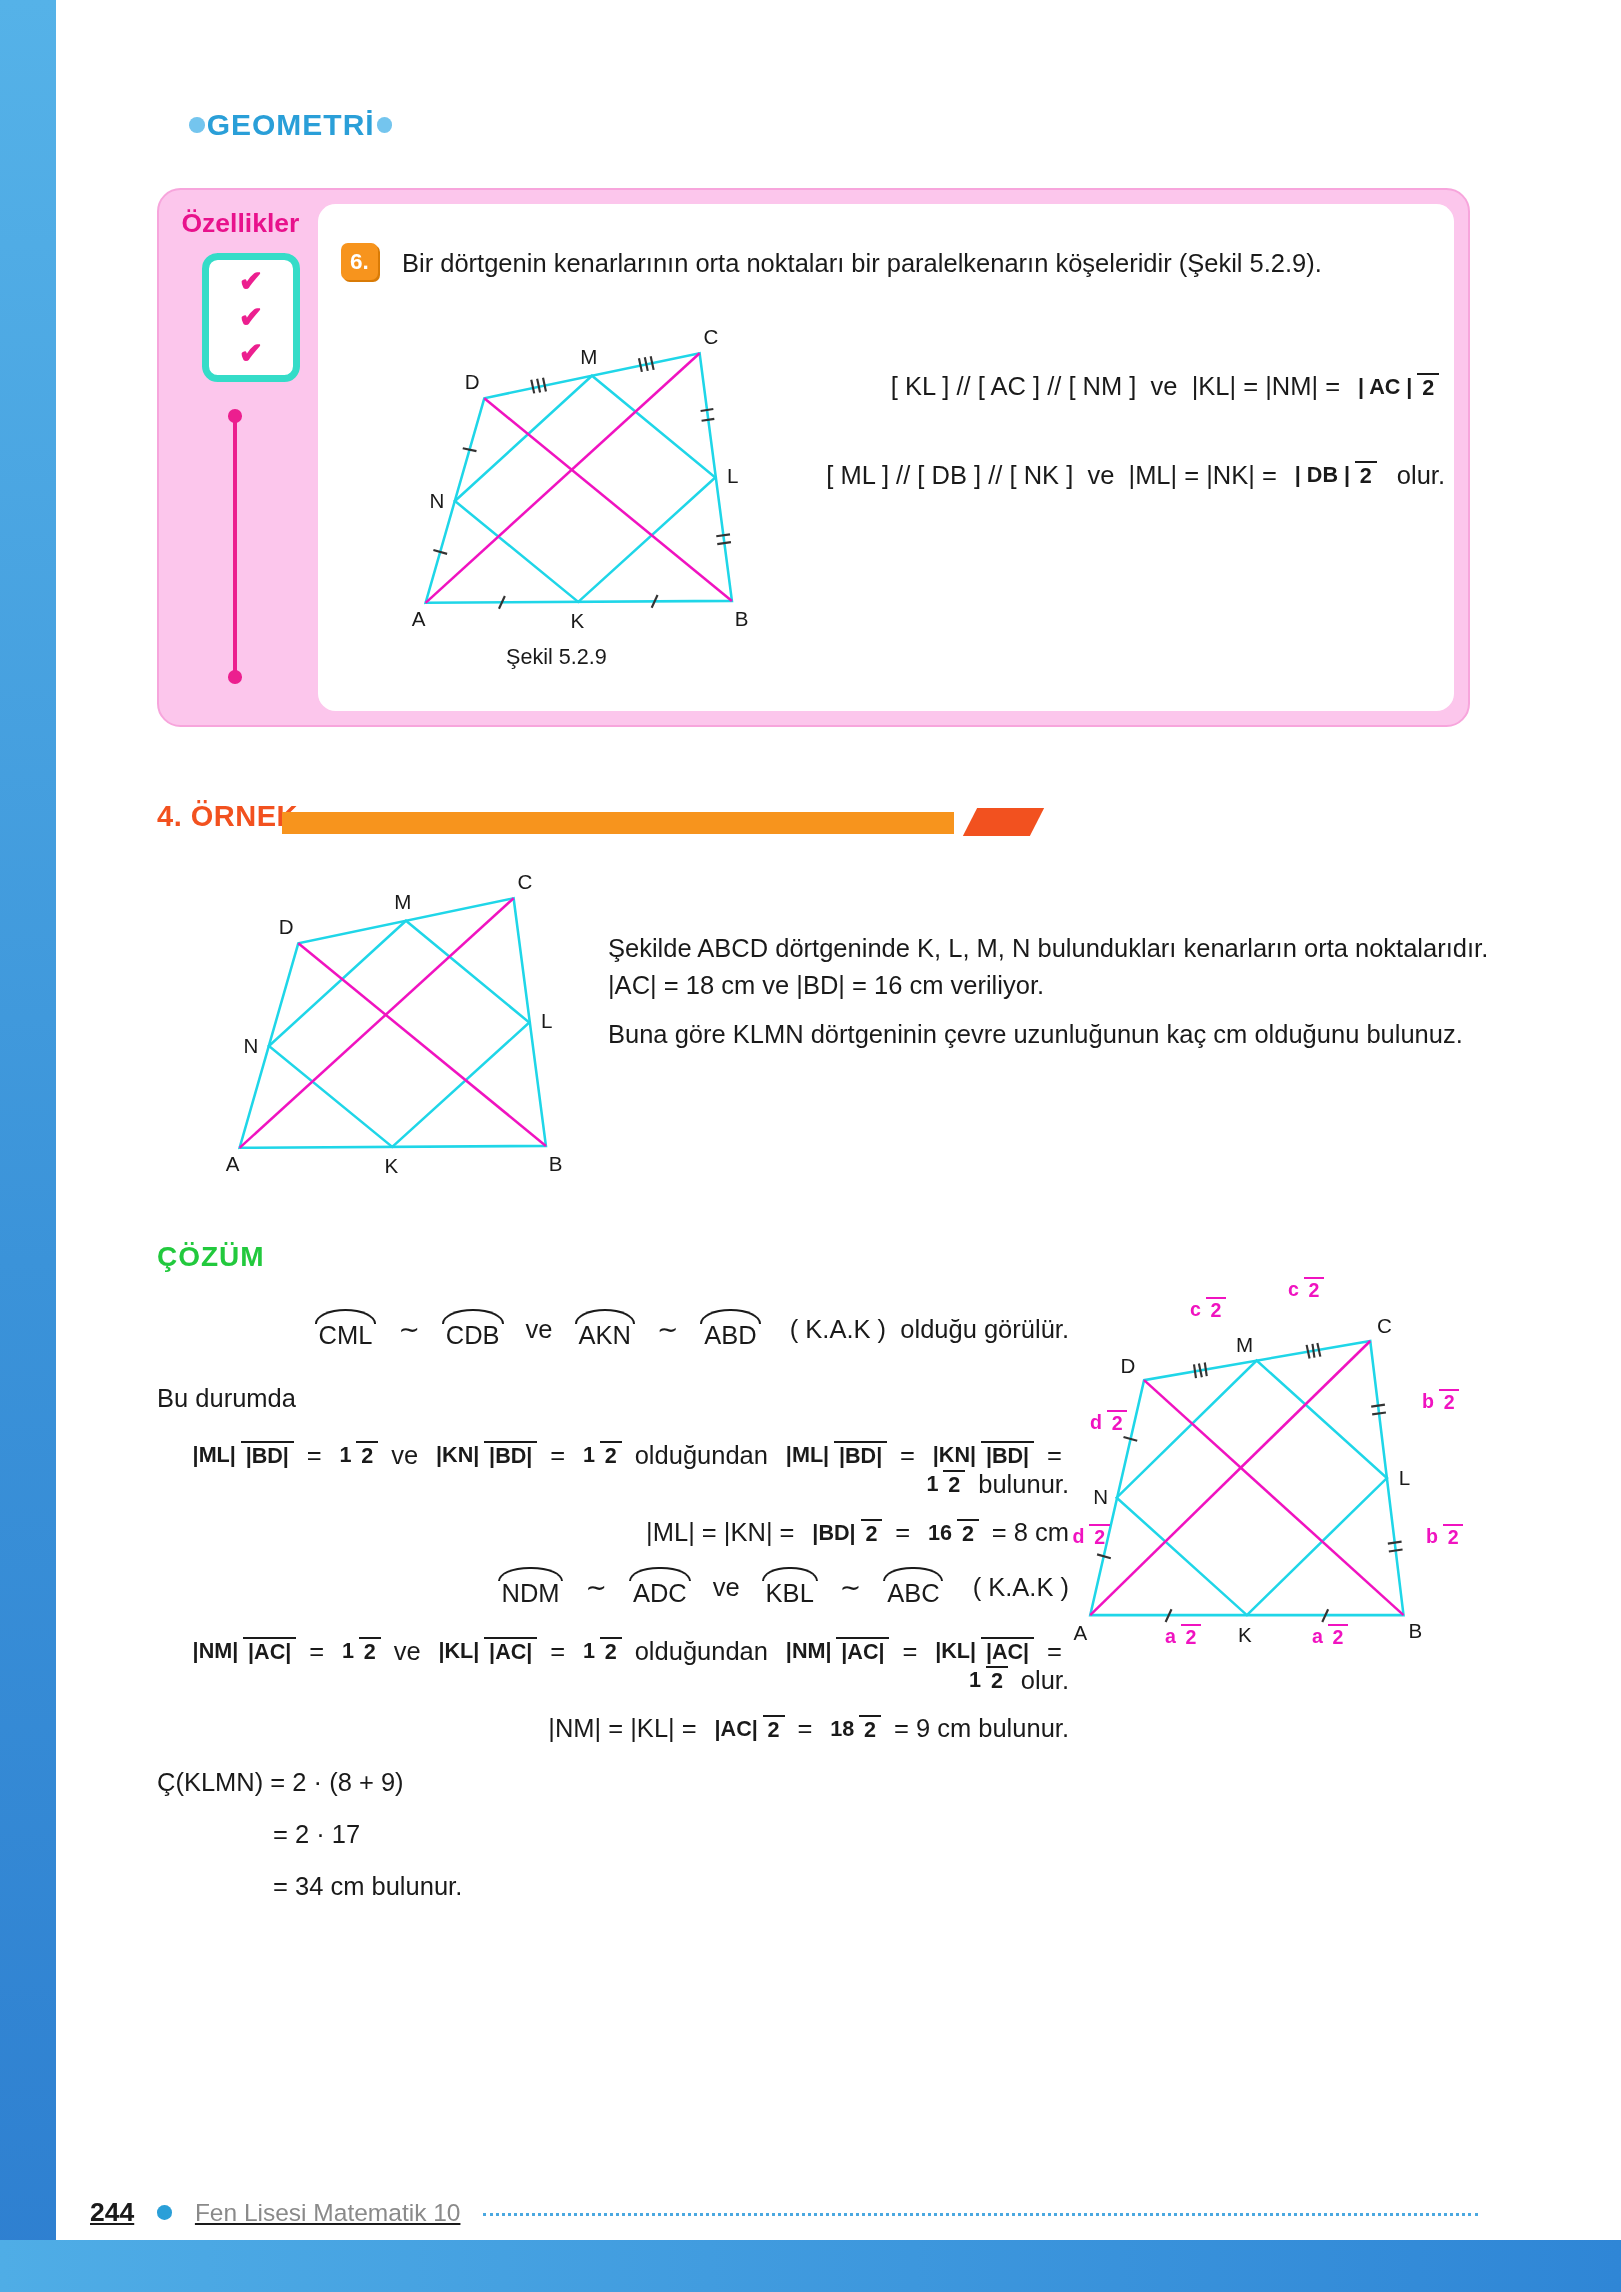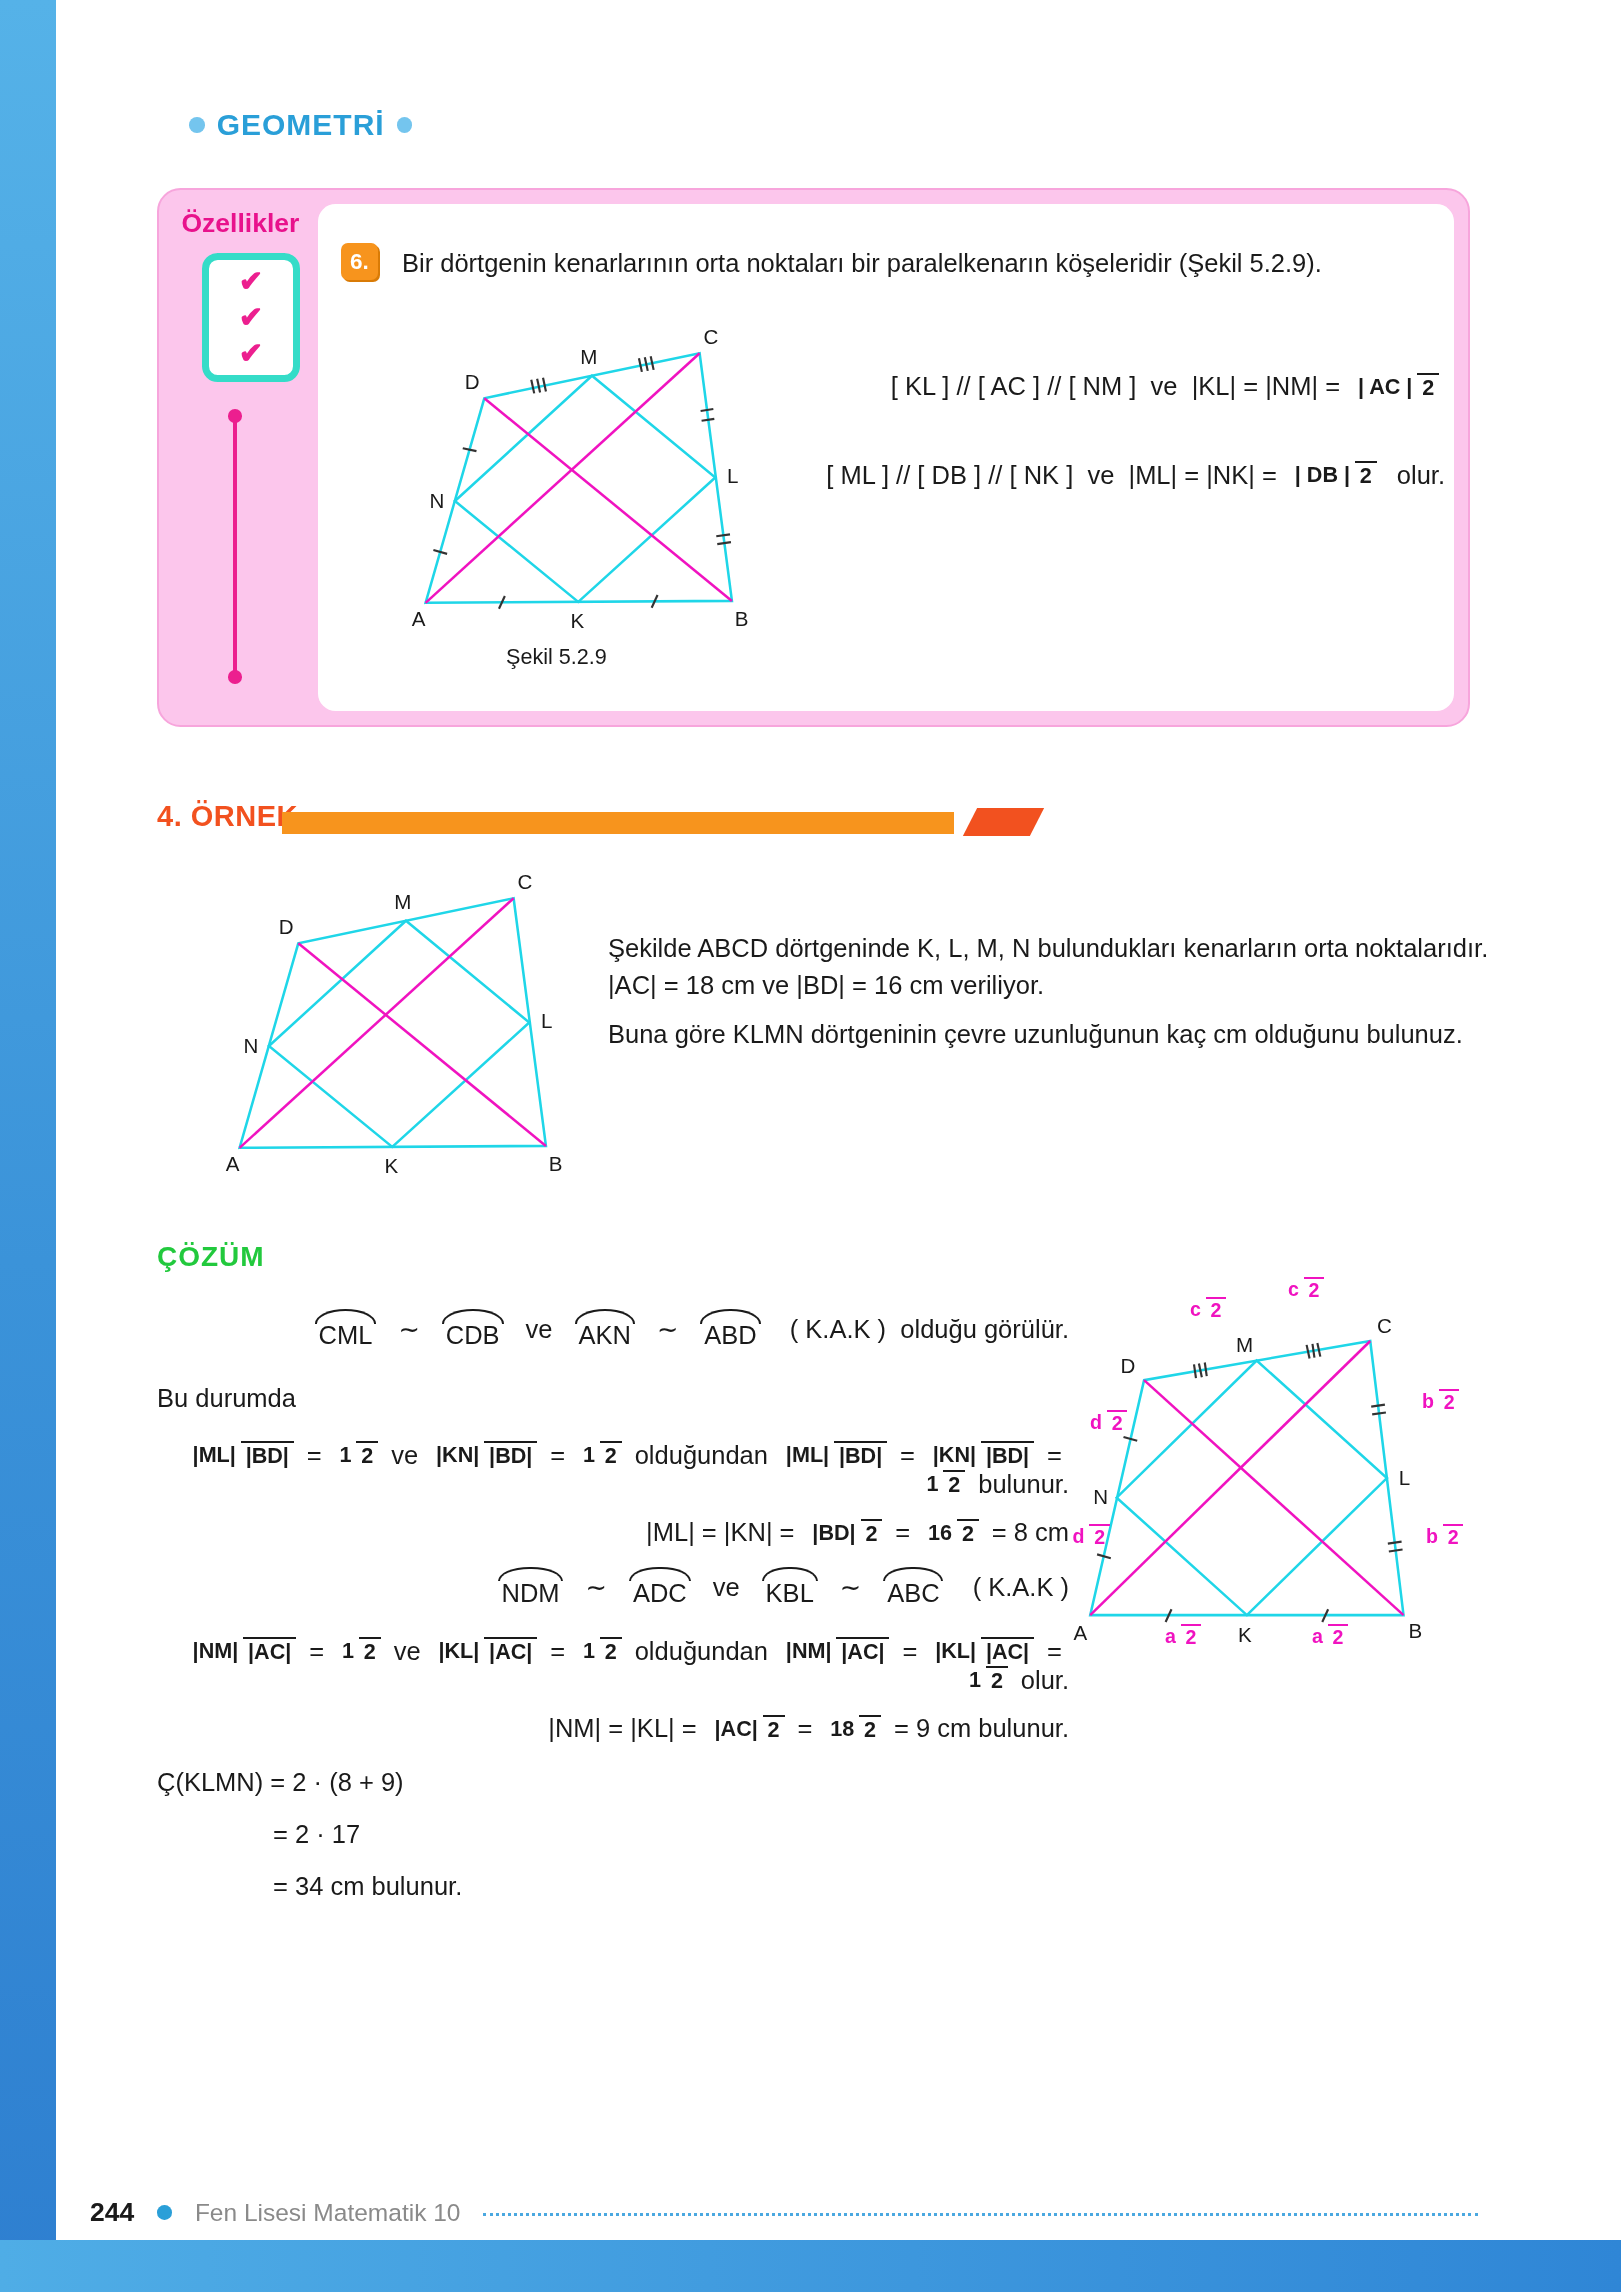--- a/index.html
+++ b/index.html
@@ -14,21 +14,21 @@
   .side-bar {
     position:absolute; left:0; top:0; width:56px; height:2293px;
     background:linear-gradient(180deg,#55b2e8 0%,#3b93d9 55%,#2e7fd0 100%);
   }
   .bottom-bar {
     position:absolute; left:0; bottom:0; width:1621px; height:53px;
     background:linear-gradient(90deg,#4fade6 0%,#2f86d6 100%);
   }
 
   
-  .page-header { position:absolute; left:189px; top:108px; display:flex; align-items:center; gap:12px; }
+  .page-header { position:absolute; left:189px; top:108px; display:flex; align-items:center; gap:2px; }
   .hdr-dot { width:15.7px; height:15.7px; border-radius:50%; background:#74c5ee; }
   .header-title { font-size:30px; font-weight:bold; color:#2a9fd8; letter-spacing:1px; }
 
   
   .ozl-box {
     position:absolute; left:157px; top:188px; width:1313px; height:539px;
     background:#fcc6ec; border:2px solid #f7a5dc; border-radius:23.5px;
   }
   .ozl-inner {
     position:absolute; left:159px; top:13.7px; right:13.7px; bottom:13.7px;
@@ -93,21 +93,21 @@
   .sol-ml { margin-bottom:19.6px; }
   .sol-c { margin-bottom:13.7px; }
   .indent { margin-left:116px; }
 
   
   .fig text { font-size:21px; fill:#1a1a1a; }
   .fig3-frac { position:absolute; color:#f013c0; font-size:19.6px; margin:0; }
   .fig3-frac .den { border-top:2px solid #f013c0; }
 
   
-  .footer { position:absolute; left:90px; top:2197px; width:1388px; display:flex; align-items:center; gap:23px; }
+  .footer { position:absolute; left:90px; top:2197px; width:1388px; display:flex; align-items:center; gap:23px;text-decoration:underline; }
   .footer-page { font-size:26.5px; font-weight:bold; color:#1a1a1a; }
   .footer-dot { width:14.7px; height:14.7px; border-radius:50%; background:#2a9fd8; flex:0 0 auto; }
   .footer-title { font-size:24.5px; color:#8a8a8a; white-space:nowrap; }
   .footer-dots { flex:1; border-top:3.9px dotted #4aa8e0; height:0; margin-top:3.9px; }
 </style>
 </head>
 <body>
 
 <div class="page">
 

